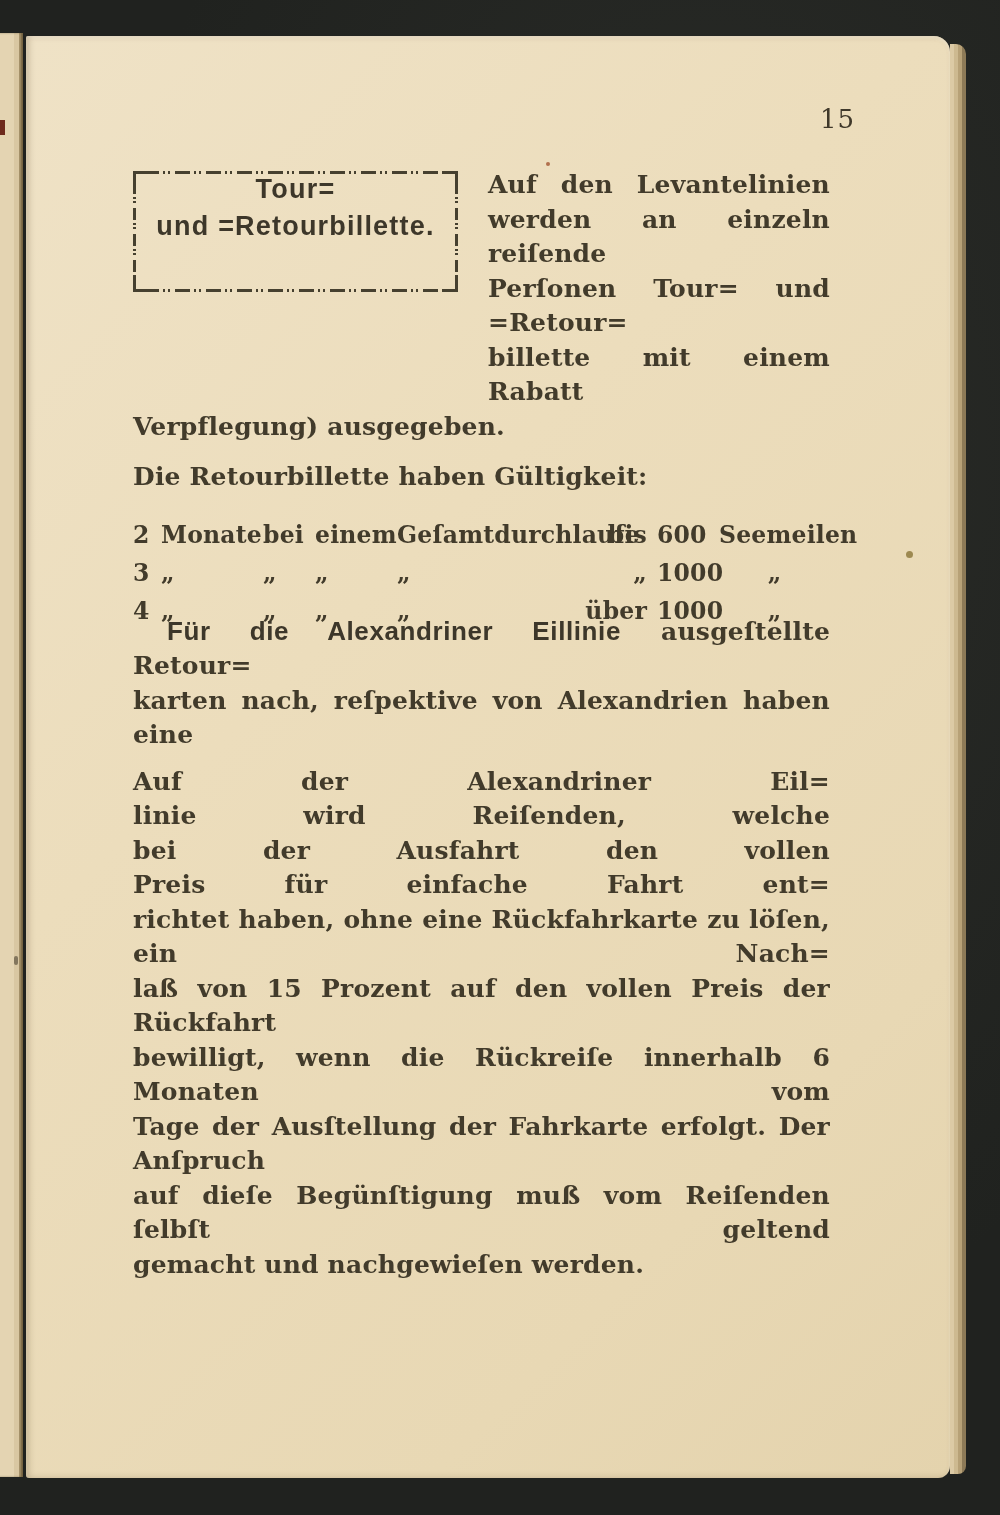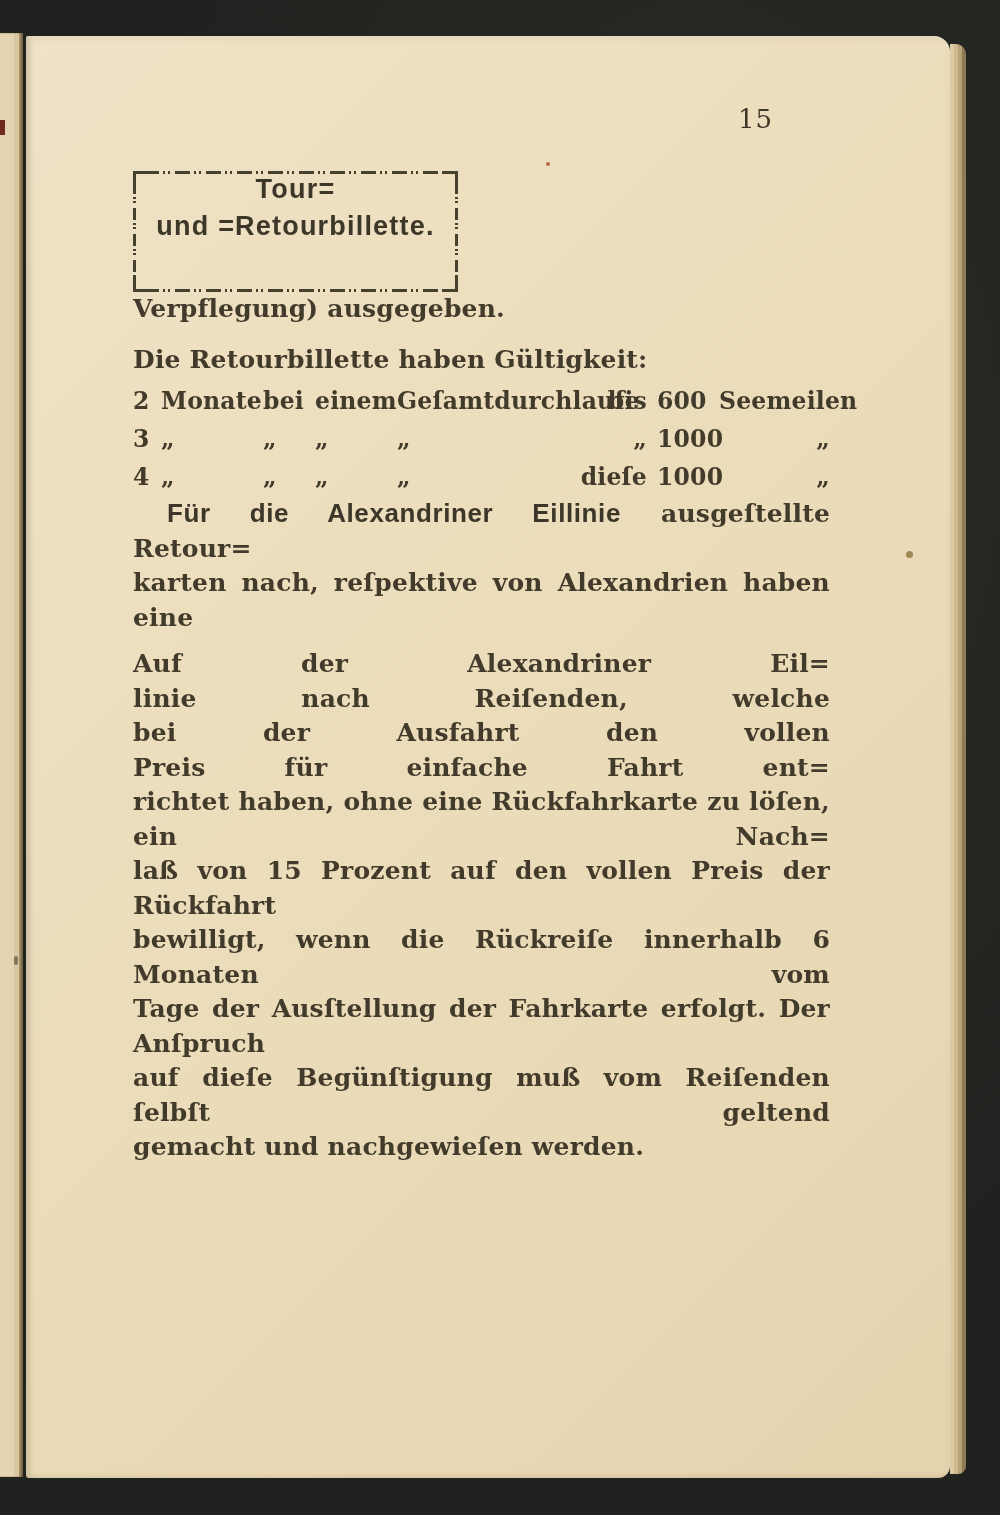--- a/index.html
+++ b/index.html
@@ -30,21 +30,21 @@
     border-radius:2px 16px 12px 3px;
     box-shadow:inset 3px 0 6px rgba(90,70,40,.25), inset 0 2px 3px rgba(255,250,235,.5);
   }
   
   .stackedge{
     position:absolute;left:950px;top:44px;width:16px;height:1430px;
     background:linear-gradient(90deg,#dccaa5 0 4px,#cdb990 4px 8px,#b7a177 8px 12px,#8d7a57 12px 16px);
     border-radius:0 10px 8px 0;
   }
   .pagenum{
-    position:absolute;left:712px;top:68px;
+    position:absolute;left:794px;top:68px;
     font:400 26px/30px "DejaVu Serif","Liberation Serif",serif;
     color:#3f382a;letter-spacing:1px;
   }
   .content{
     position:absolute;left:107px;top:132px;width:697px;
     color:#423b2b;
   }
   .bodytext{
     font:700 25px/34.5px "DejaVu Serif","Liberation Serif",serif;
     letter-spacing:.2px;color:#423b2b;
@@ -89,21 +89,21 @@
     letter-spacing:.2px;
   }
   .vrow{
     display:grid;
     grid-template-columns:28px 102px 52px 82px 182px 78px 62px auto;
     height:38px;align-items:baseline;
   }
   .vc{}
   .vc.c1{text-align:left;}
   .vc.c6{text-align:right;padding-right:10px;}
-  .vc.c8{text-align:right;}
+  .vc.c8{text-align:center;margin-top:16px;}
   .m-para3{}
   .indent{text-indent:34px;}
   .m-sect2{margin-top:12px;}
   .speck{position:absolute;border-radius:50%;}
   .sp1{left:880px;top:515px;width:7px;height:7px;background:#8f7a3e;opacity:.85;}
   .sp2{left:520px;top:126px;width:4px;height:4px;background:#a1542f;opacity:.8;}
   .sp3{left:0;top:120px;width:5px;height:15px;background:#6e2a1c;border-radius:0;}
   .sp4{left:14px;top:956px;width:4px;height:9px;background:#4a3f2e;opacity:.6;border-radius:2px;}
 </style>
 </head>
@@ -125,20 +125,24 @@
 
       <div class="row">
         <div class="dbox b1">
           <i class="bc tl"></i>
           <i class="bc tr"></i>
           <i class="bc bl"></i>
           <i class="bc br"></i>
           <div class="dbox-label">Tour=
 und =Retourbillette.</div>
         </div>
+        <div class="wrapcol pre just">Auf den Levantelinien
+werden an einzeln reiſende
+Perſonen Tour= und =Retour=
+billette mit einem Rabatt</div>
       </div>
       <div>Verpflegung) ausgegeben.</div>
 
       <div class="m-heading">Die Retourbillette haben Gültigkeit:</div>
 
       <div class="vtable">
         <div class="vrow">
           <span class="vc c1">2</span>
           <span class="vc">Monate</span>
           <span class="vc">bei</span>
@@ -157,34 +161,34 @@
           <span class="vc c6">„</span>
           <span class="vc">1000</span>
           <span class="vc c8">„</span>
         </div>
         <div class="vrow">
           <span class="vc c1">4</span>
           <span class="vc">„</span>
           <span class="vc">„</span>
           <span class="vc">„</span>
           <span class="vc">„</span>
-          <span class="vc c6">dieſe</span>
+          <span class="vc c6">über</span>
           <span class="vc">1000</span>
           <span class="vc c8">„</span>
         </div>
       </div>
 
       <div class="m-para3 just indent">
         <span class="hsans">Für die Alexandriner Eillinie</span><span> ausgeſtellte Retour=</span>
       </div>
       <div class="just">karten nach, reſpektive von Alexandrien haben eine</div>
 
       <div class="row m-sect2">
         <div class="wrapcol pre just">Auf der Alexandriner Eil=
-linie nach Reiſenden, welche
+linie wird Reiſenden, welche
 bei der Ausfahrt den vollen
 Preis für einfache Fahrt ent=</div>
       </div>
       <div class="pre just">richtet haben, ohne eine Rückfahrkarte zu löſen, ein Nach=
 laß von 15 Prozent auf den vollen Preis der Rückfahrt
 bewilligt, wenn die Rückreiſe innerhalb 6 Monaten vom
 Tage der Ausſtellung der Fahrkarte erfolgt. Der Anſpruch
 auf dieſe Begünſtigung muß vom Reiſenden ſelbſt geltend</div>
       <div>gemacht und nachgewieſen werden.</div>
 

